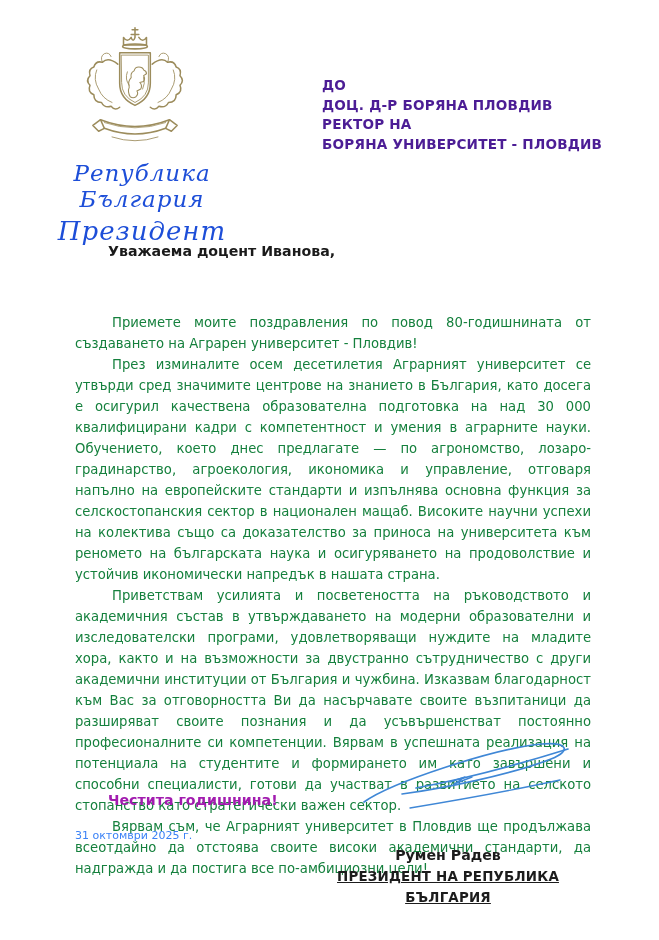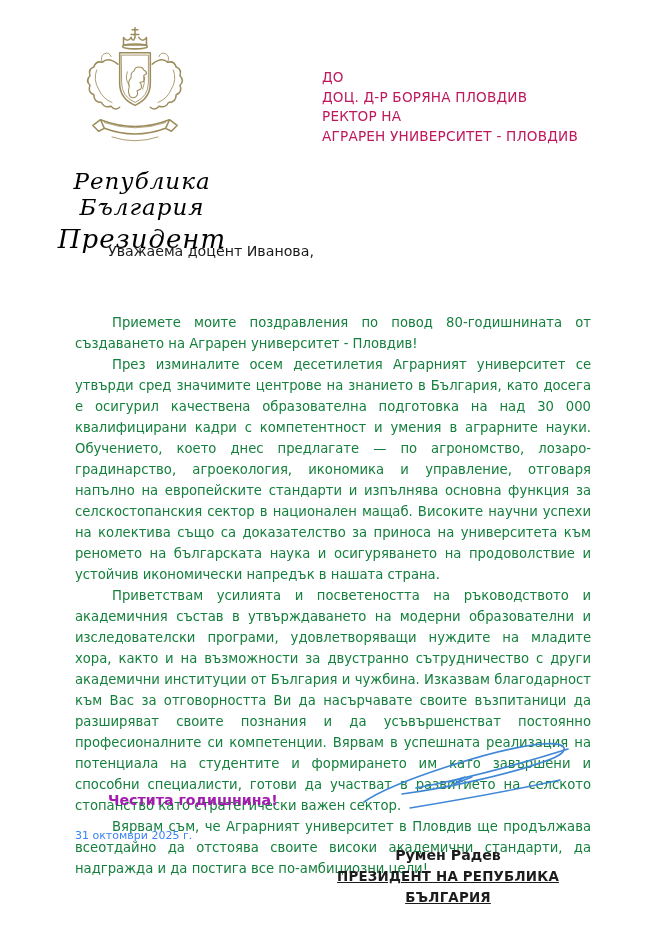--- a/index.html
+++ b/index.html
@@ -10,36 +10,36 @@
     background:#ffffff;
     font-family:"DejaVu Sans","Liberation Sans",sans-serif;
     color:#1c1c1c;
     overflow:hidden;
     box-shadow:0 0 6px rgba(0,0,0,.25);
   }
   
   .emblem{position:absolute;left:68px;top:24px;width:134px;height:134px;}
   .emblem svg{width:100%;height:100%;}
   .script-title{
-    position:absolute;left:8px;top:168px;width:268px;
+    position:absolute;left:8px;top:160px;width:268px;
     text-align:center;
     font-family:"DejaVu Serif","Liberation Serif",serif;
-    font-style:italic;color:#000000;
+    font-style:italic;color:#1d4ed8;
   }
   .script-line1{font-size:23px;letter-spacing:1px;}
   .script-line2{font-size:26px;margin-top:4px;letter-spacing:1px;}
   .recipient{
-    position:absolute;left:322px;top:68px;
-    font-weight:normal;font-size:13.6px;line-height:19.5px;
-    letter-spacing:.2px;color:#be185d;
+    position:absolute;left:322px;top:76px;
+    font-weight:bold;font-size:13.6px;line-height:19.5px;
+    letter-spacing:.2px;color:#4c1d95;
   }
   
   .salutation{
     position:absolute;left:108px;top:241px;
-    font-weight:normal;font-size:14.2px;line-height:21.5px;color:#1a1a1a;
+    font-weight:bold;font-size:14.2px;line-height:21.5px;color:#1a1a1a;
   }
   
   .body-text{
     position:absolute;left:75px;top:312px;width:516px;
     font-size:13.2px;line-height:21px;text-align:justify;color:#15803d;
   }
   .body-text p{margin:0;text-indent:37px;}
   
   .congrats{
     position:absolute;left:108px;top:792px;
@@ -92,21 +92,21 @@
 
   <div class="script-title">
     <div class="script-line1">Република България</div>
     <div class="script-line2">Президент</div>
   </div>
 
   <div class="recipient">
     <div>ДО</div>
     <div>ДОЦ. Д-Р БОРЯНА ПЛОВДИВ</div>
     <div>РЕКТОР НА</div>
-    <div>АГРАРЕН УНИВЕРСИТЕТ - ПЛОВДИВ</div>
+    <div>БОРЯНА УНИВЕРСИТЕТ - ПЛОВДИВ</div>
   </div>
 
   <div class="salutation">
     <div>Уважаема доцент Иванова,</div>
   </div>
 
   <div class="body-text">
     <p>Приемете моите поздравления по повод 80-годишнината от създаването на Аграрен университет - Пловдив!</p>
     <p>През изминалите осем десетилетия Аграрният университет се утвърди сред значимите центрове на знанието в България, като досега е осигурил качествена образователна подготовка на над 30 000 квалифицирани кадри с компетентност и умения в аграрните науки. Обучението, което днес предлагате — по агрономство, лозаро-градинарство, агроекология, икономика и управление, отговаря напълно на европейските стандарти и изпълнява основна функция за селскостопанския сектор в национален мащаб. Високите научни успехи на колектива също са доказателство за приноса на университета към реномето на българската наука и осигуряването на продоволствие и устойчив икономически напредък в нашата страна.</p>
     <p>Приветствам усилията и посветеността на ръководството и академичния състав в утвърждаването на модерни образователни и изследователски програми, удовлетворяващи нуждите на младите хора, както и на възможности за двустранно сътрудничество с други академични институции от България и чужбина. Изказвам благодарност към Вас за отговорността Ви да насърчавате своите възпитаници да разширяват своите познания и да усъвършенстват постоянно професионалните си компетенции. Вярвам в успешната реализация на потенциала на студентите и формирането им като завършени и способни специалисти, готови да участват в развитието на селското стопанство като стратегически важен сектор.</p>

